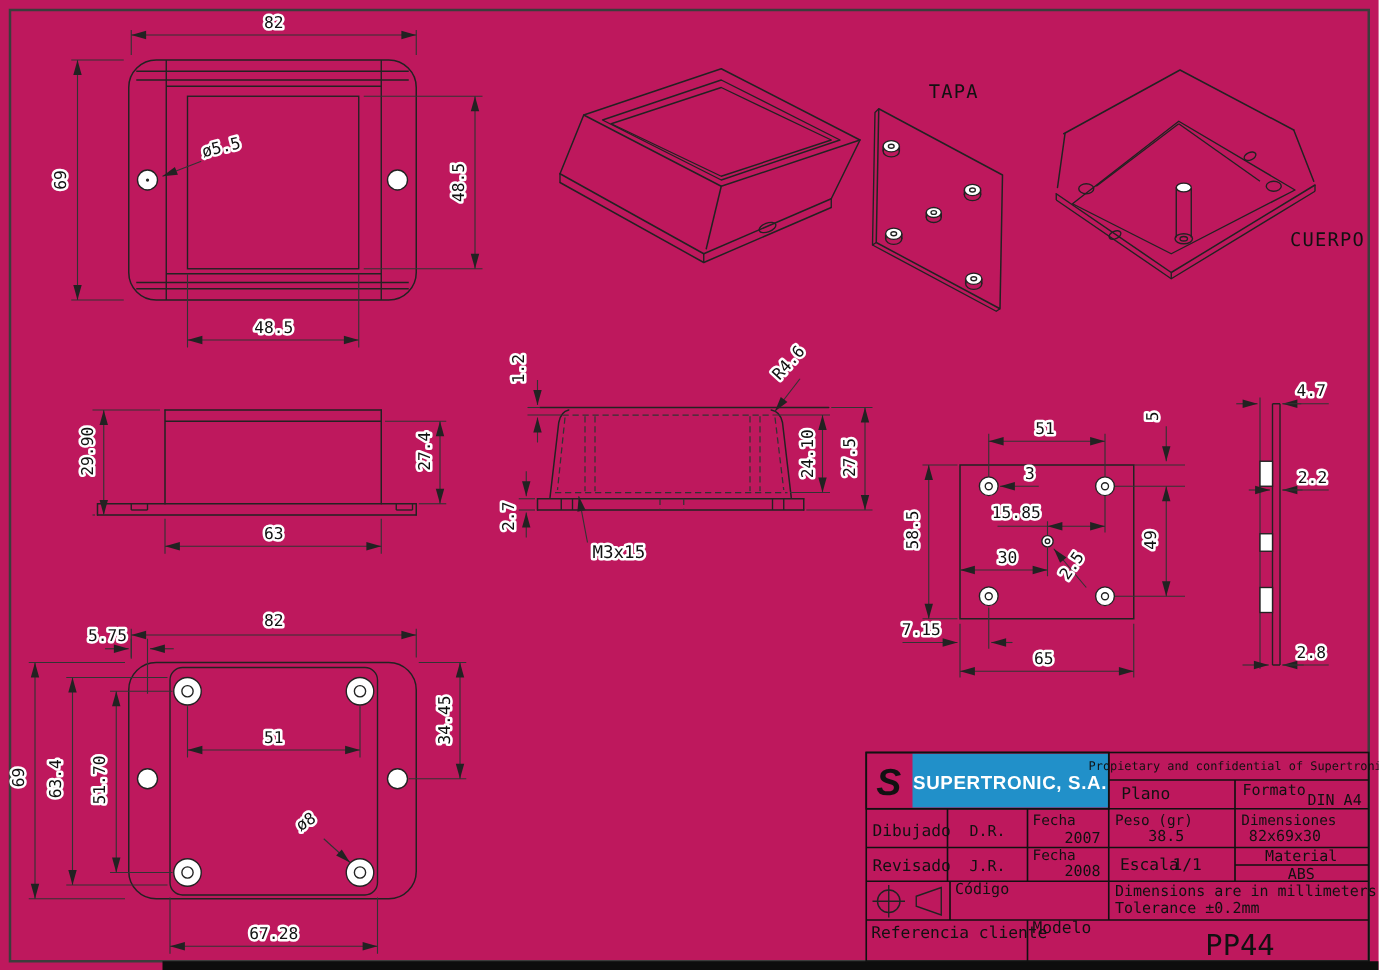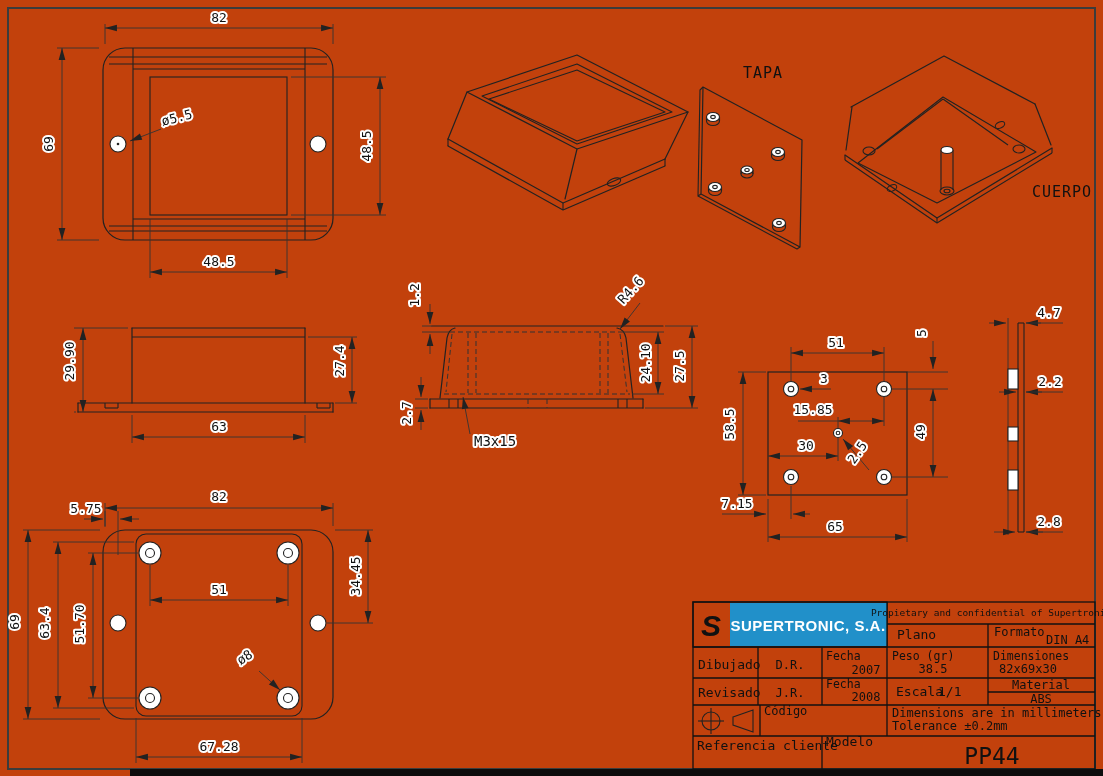--- a/index.html
+++ b/index.html
@@ -1,16 +1,16 @@
 <!DOCTYPE html>
 <html><head>
 <meta charset="utf-8">
 <style>
   html,body{margin:0;padding:0;background:#fff;}
-  .sheet{position:relative;width:1103px;height:776px;background:#c2410c;overflow:hidden;
+  .sheet{position:relative;width:1103px;height:776px;background:#be185d;overflow:hidden;
          font-family:"DejaVu Sans Mono", monospace;}
   svg{display:block}
   svg text{font-family:"DejaVu Sans Mono", monospace;fill:#111;}
   .d{font-size:13px;stroke:#fff;stroke-width:4px;paint-order:stroke;stroke-linejoin:round;}
   .d14{font-size:14px;stroke:#fff;stroke-width:4px;paint-order:stroke;stroke-linejoin:round;}
   .lbl{font-size:15px;letter-spacing:1px;}
   .t13{font-size:13px;} .t12{font-size:12px;} .t11{font-size:11.5px;} .t9{font-size:9.5px;}
   .big{font-size:23px;} 
   .co{font-family:"Liberation Sans",sans-serif;font-size:15px;font-weight:bold;fill:#fff;letter-spacing:.5px;}
   .logoS{font-family:"Liberation Sans",sans-serif;font-size:30px;font-weight:bold;font-style:italic;}

